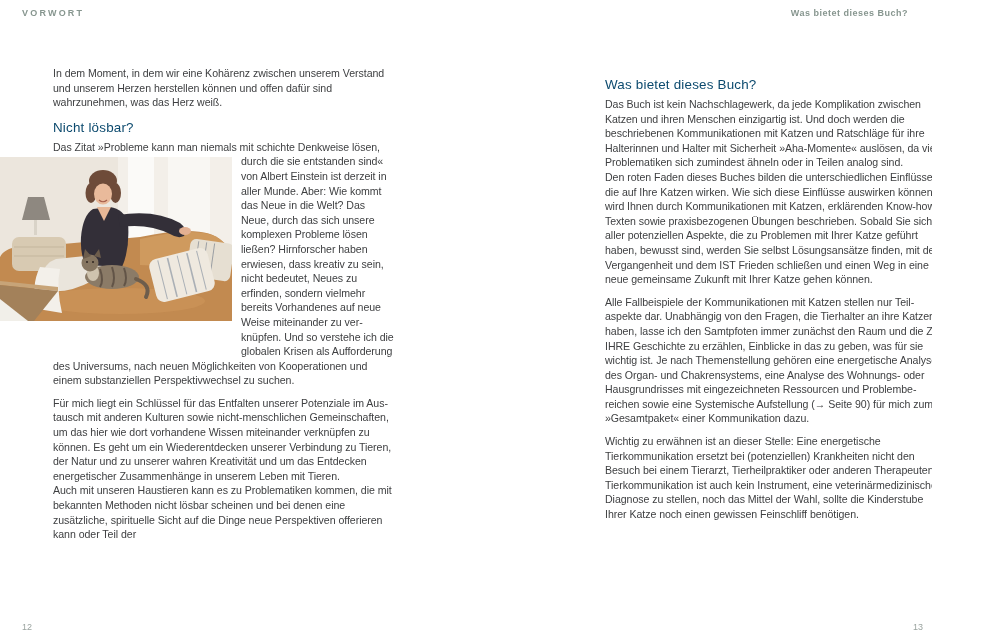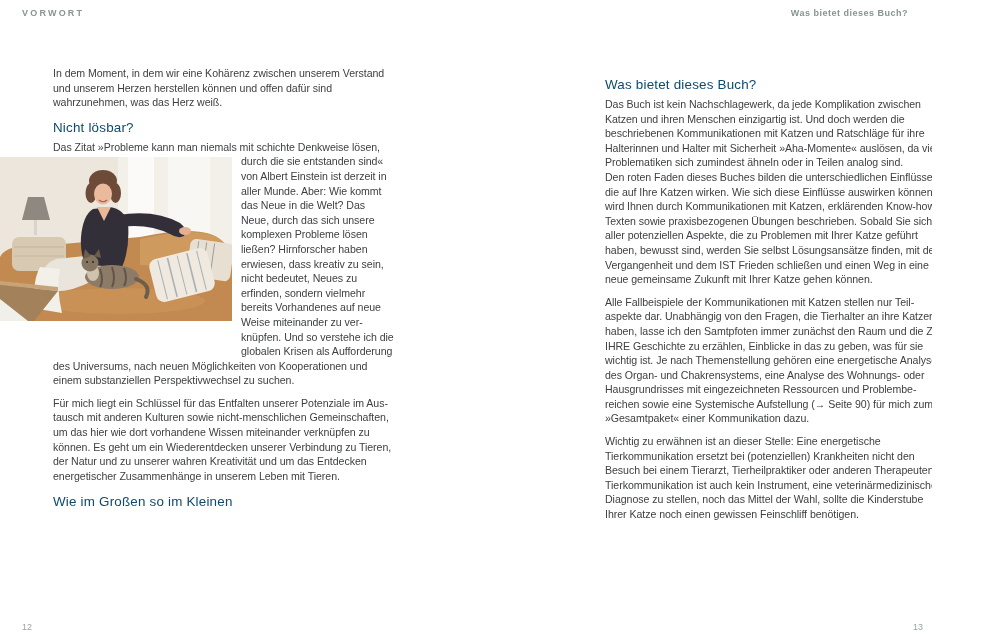--- a/index.html
+++ b/index.html
@@ -129,22 +129,22 @@
         <g>
           <path d="M0,124 L58,130 L58,134 L0,128 Z" fill="#c7a478"></path>
           <path d="M0,128 L58,134 L34,164 L0,164 Z" fill="#a3815a"></path>
           <path d="M0,142 L28,164 L0,164 Z" fill="#f1efe9"></path>
         </g>
       </svg>
         </span><span>durch die sie entstan­den sind« von Albert Einstein ist derzeit in aller Munde. Aber: Wie kommt das Neue in die Welt? Das Neue, durch das sich unsere kom­plexen Probleme lösen ließen? Hirn­forscher haben erwie­sen, dass kreativ zu sein, nicht bedeu­tet, Neues zu erfinden, sondern vielmehr bereits Vorhan­denes auf neue Weise miteinan­der zu ver­knüpfen. Und so verstehe ich die globalen Krisen als Auf­forderung des Universums, nach neuen Möglich­keiten von Koopera­tionen und einem substanziellen Perspektiv­wechsel zu suchen.</span></p>
 
     <p class="gap">Für mich liegt ein Schlüssel für das Entfalten unserer Potenziale im Aus­tausch mit anderen Kulturen sowie nicht-menschlichen Gemein­schaften, um das hier wie dort vorhandene Wissen miteinander ver­knüpfen zu können. Es geht um ein Wiederent­decken unserer Verbindung zu Tieren, der Natur und zu unse­rer wahren Kreativität und um das Entdecken energe­tischer Zusammen­hänge in unserem Leben mit Tieren.</p>
 
-    <div class="h-sec">Wie im Großen so im Kleinen</div>
 
+    <p>Auch mit unseren Haustieren kann es zu Problema­tiken kommen, die mit be­kannten Methoden nicht lösbar scheinen und bei denen eine zusätzliche, spi­rituelle Sicht auf die Dinge neue Perspek­tiven offerieren kann oder Teil der</p>
   </div>
 
   <div class="col colright">
 
     <div class="h-sec">Was bietet dieses Buch?</div>
 
     <p>Das Buch ist kein Nachschlage­werk, da jede Komplikation zwischen Katzen und ihren Menschen einzigartig ist. Und doch werden die beschrie­benen Kommunika­tionen mit Katzen und Ratschläge für ihre Halte­rinnen und Halter mit Sicherheit »Aha-Momente« auslösen, da viele Problema­tiken sich zumin­dest ähneln oder in Teilen analog sind.</p>
     <p>Den roten Faden dieses Buches bilden die unterschied­lichen Einflüsse, die auf Ihre Katzen wirken. Wie sich diese Einflüsse auswirken können, wird Ihnen durch Kommunika­tionen mit Katzen, erklä­renden Know-how-Texten sowie praxisbe­zogenen Übungen beschrieben. Sobald Sie sich aller potenzi­ellen Aspekte, die zu Problemen mit Ihrer Katze geführt haben, bewusst sind, wer­den Sie selbst Lösungsan­sätze finden, mit der Vergangen­heit und dem IST Frieden schließen und einen Weg in eine neue gemein­same Zukunft mit Ihrer Katze gehen können.</p>
     <p class="gap">Alle Fallbeispiele der Kommunika­tionen mit Katzen stellen nur Teil­aspekte dar. Unab­hängig von den Fragen, die Tierhalter an ihre Katzen haben, lasse ich den Samtpfoten immer zunächst den Raum und die Zeit, IHRE Ge­schichte zu erzählen, Einblicke in das zu geben, was für sie wichtig ist. Je nach The­menstellung gehören eine energe­tische Analyse des Organ- und Chakrensys­tems, eine Analyse des Wohnungs- oder Hausgrund­risses mit eingezeich­neten Ressourcen und Problembe­reichen sowie eine Systemische Aufstel­lung (→ Seite 90) für mich zum »Gesamtpaket« einer Kommunika­tion dazu.</p>
     <p class="gap">Wichtig zu erwähnen ist an dieser Stelle: Eine energetische Tierkommunikati­on ersetzt bei (potenziellen) Krankheiten nicht den Besuch bei einem Tier­arzt, Tierheilprak­tiker oder anderen Thera­peuten. Tierkommunikation ist auch kein Instrument, eine veterinär­medizinische Diagnose zu stellen, noch das Mittel der Wahl, sollte die Kinder­stube Ihrer Katze noch einen gewissen Fein­schliff benötigen.</p>

